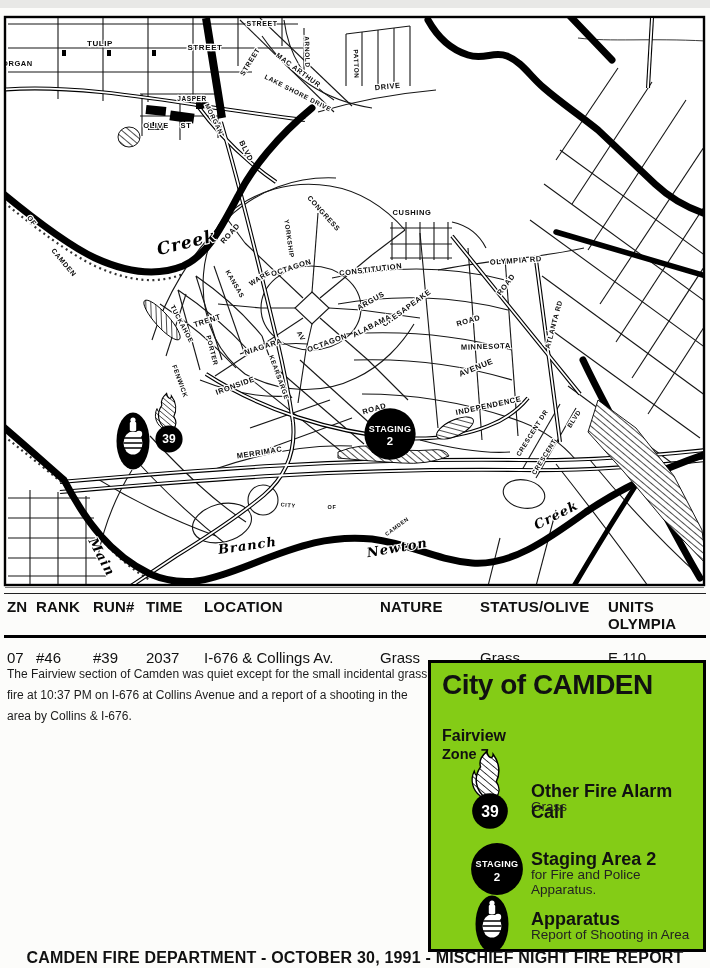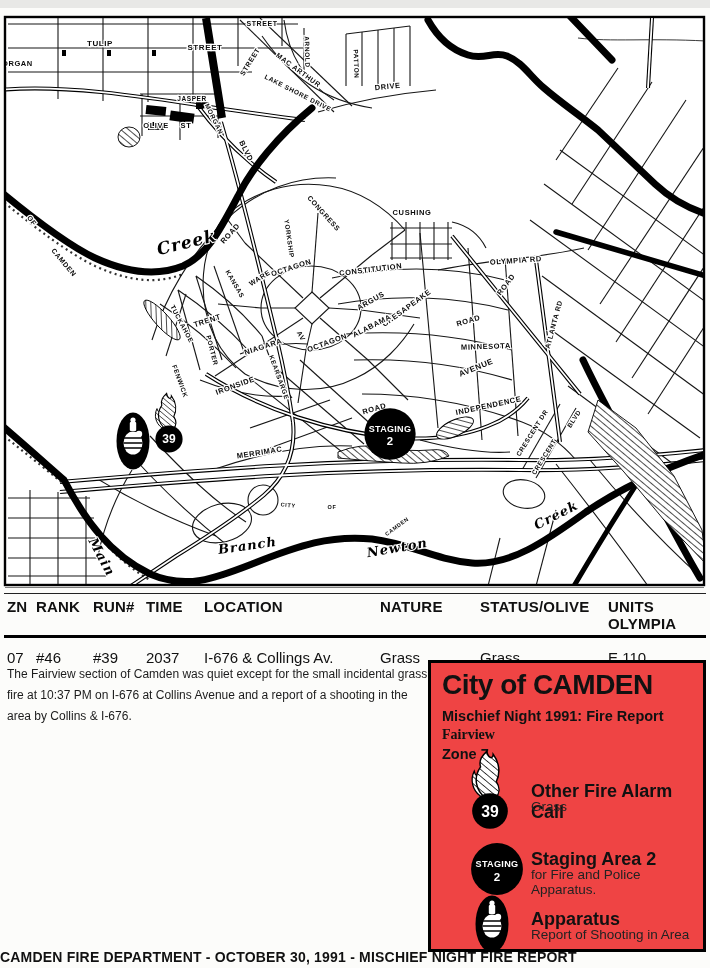--- a/index.html
+++ b/index.html
@@ -25,31 +25,31 @@
   .tgrid{display:grid;grid-template-columns:21px 49px 45px 50px 168px 92px 120px 1fr;
          padding-left:3px;font-size:15px;gap:8px;}
   .thead{padding-top:4px;font-weight:700;letter-spacing:.2px;}
   .rule{border-top:3.5px solid #000;margin-top:3px;}
   .trow{padding-top:11px;font-weight:500;}
   
   .narr{position:absolute;left:7px;top:656px;width:428px;font-size:12px;line-height:21px;color:#1c1c1c;}
   .narr p{margin:0 0 21px 0;}
   
   .legend{position:absolute;left:428px;top:652px;width:278px;height:292px;
-          border:3.5px solid #000;background:#ef4444;box-sizing:border-box;}
+          border:3.5px solid #000;background:#84cc16;box-sizing:border-box;}
   .lg-title{position:absolute;left:11px;top:6px;font-size:28px;font-weight:700;letter-spacing:-.5px;}
   .lg-sub{position:absolute;left:11px;top:45px;font-size:14.5px;font-weight:700;}
-  .lg-area{position:absolute;left:11px;top:64px;font-size:14px;font-weight:700;font-family:Liberation Serif, serif;}
+  .lg-area{position:absolute;left:11px;top:64px;font-size:16px;font-weight:700;}
   .lg-zone{position:absolute;left:11px;top:83px;font-size:14.5px;font-weight:700;}
   .lg-icon{position:absolute;}
   .lg-label{position:absolute;left:100px;font-size:18px;font-weight:700;}
   .lg-sublabel{position:absolute;left:100px;font-size:13.5px;color:#222;}
   
   .pageno{position:absolute;left:10px;top:970px;font-size:14px;color:#6d28d9;}
-  .footer{position:absolute;left:0;right:0;top:941px;text-align:left;font-size:14px;
+  .footer{position:absolute;left:0;right:0;top:941px;text-align:center;font-size:16px;
           font-weight:700;letter-spacing:.2px;}
 </style>
 </head>
 <body>
 
 <div class="page">
 
   <div class="map">
     <svg id="map-svg" width="710" height="580" viewBox="0 0 710 580">
       <defs>
@@ -384,21 +384,20 @@
       <span>E.110</span>
     </div>
   </div>
 
   <div class="narr">
     <p>The Fairview section of Camden was quiet except for the small incidental grass fire at 10:37 PM  on I-676 at Collins Avenue and a report of a shooting in the area by Collins &amp; I-676.</p>
   </div>
 
   <div class="legend">
     <div class="lg-title">City of CAMDEN</div>
-    <div class="lg-sub">Mischief Night 1991: Fire Report</div>
     <div class="lg-area">Fairview</div>
     <div class="lg-zone">Zone 7</div>
 
     <svg class="lg-icon" style="left:26px;top:86px" width="70" height="82">
       <use href="#g-fire" transform="translate(33,62) scale(1.05)"></use>
     </svg>
     <div class="lg-label" style="top:118px">Other Fire Alarm Call</div>
     <div class="lg-sublabel" style="top:136px">Grass</div>
 
     <svg class="lg-icon" style="left:36px;top:176px" width="62" height="60">

